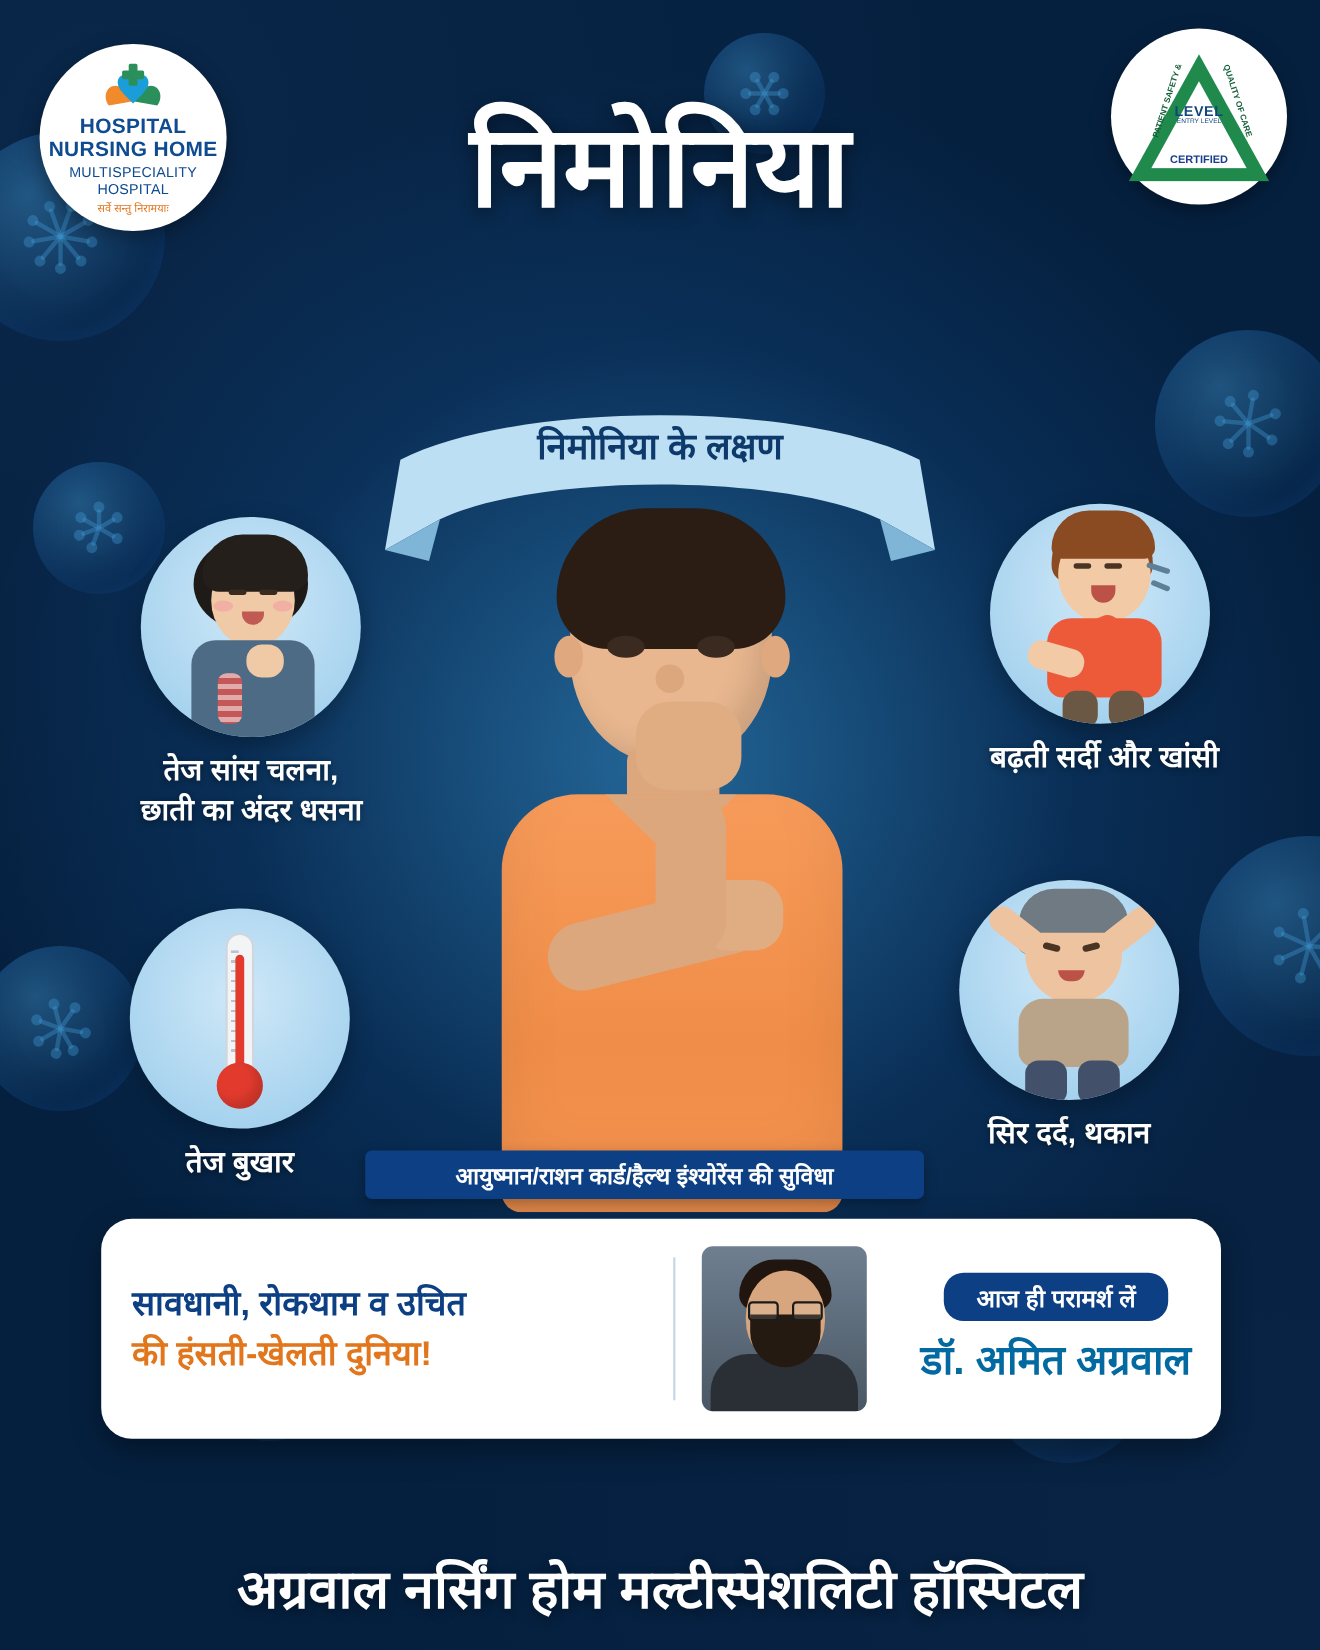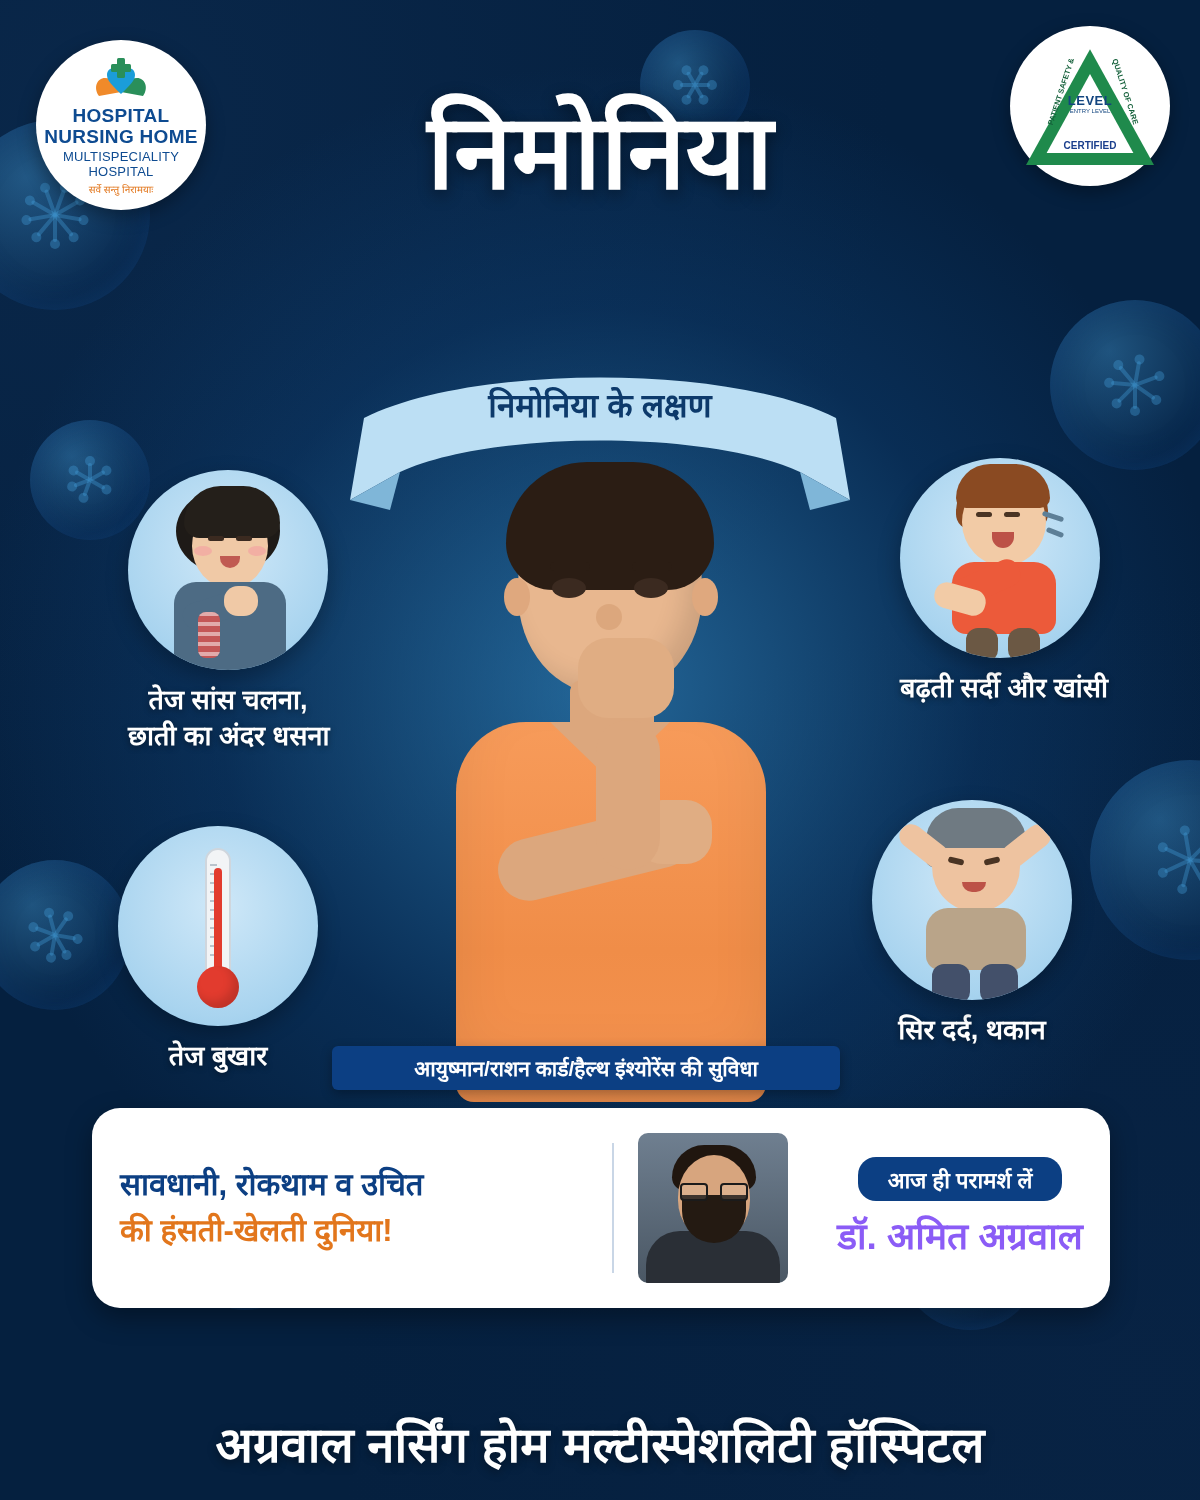--- a/index.html
+++ b/index.html
@@ -515,21 +515,21 @@
   .pill {
     display: inline-block;
     background: #0c3f83;
     color: #fff;
     font-size: 22px;
     font-weight: bold;
     padding: 7px 30px;
     border-radius: 18px;
   }
   .doc-name {
-    color: #8b5cf6;
+    color: #0369a1;
     font-size: 37px;
     font-weight: bold;
     margin-top: 8px;
   }
   .doc-spec {
     color: #0c3f83;
     font-size: 26px;
     font-weight: bold;
     margin-top: 2px;
   }

